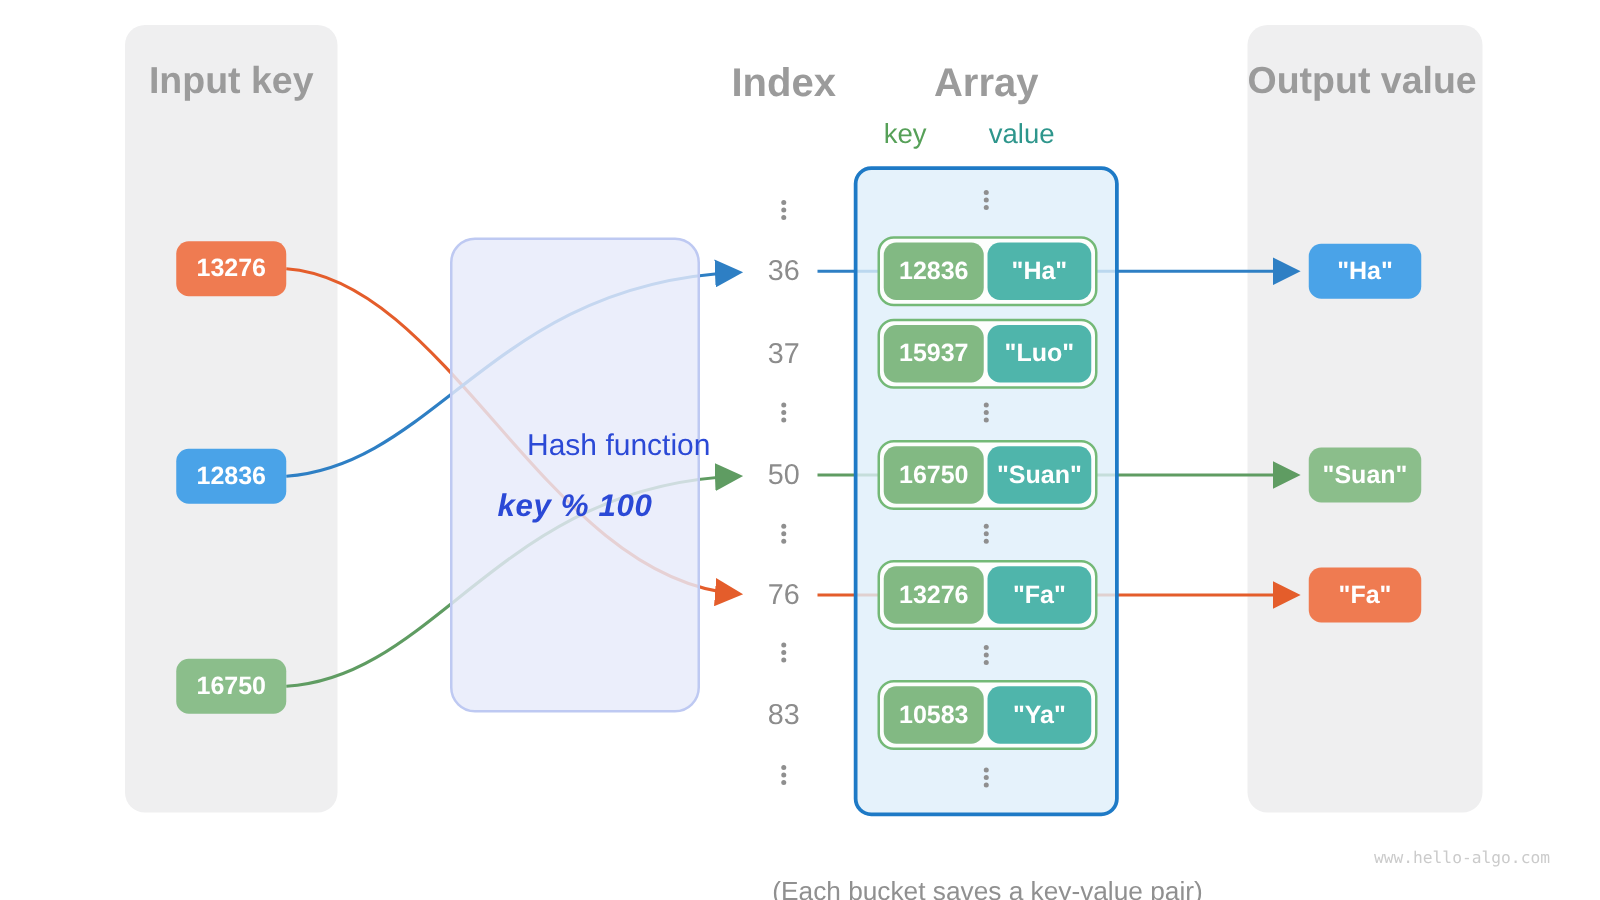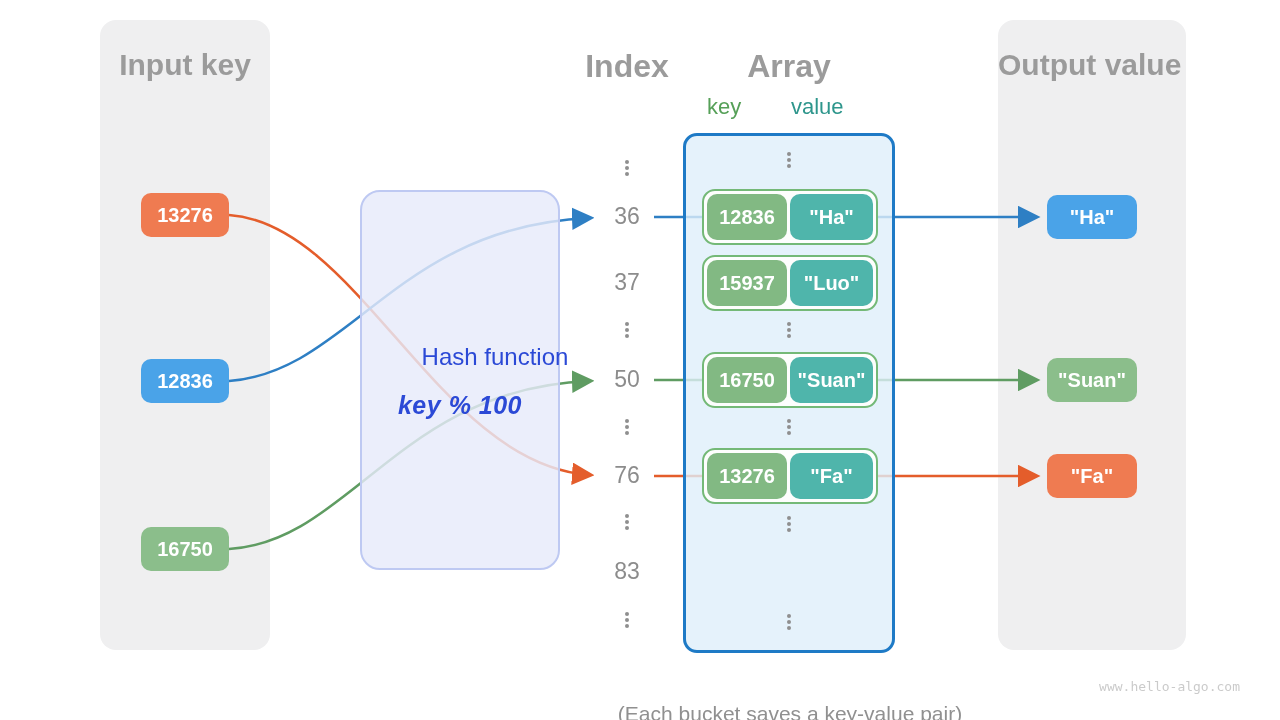--- a/index.html
+++ b/index.html
@@ -160,20 +160,24 @@
     <div class="pill pill-value">"Luo"</div>
   </div>
   <div class="bucket" style="top:352px;">
     <div class="pill pill-key">16750</div>
     <div class="pill pill-value">"Suan"</div>
   </div>
   <div class="bucket" style="top:448px;">
     <div class="pill pill-key">13276</div>
     <div class="pill pill-value">"Fa"</div>
   </div>
+  <div class="bucket" style="top:544px;">
+    <div class="pill pill-key">10583</div>
+    <div class="pill pill-value">"Ya"</div>
+  </div>
 
   <div class="cbox bg-blue" style="left:1047px;top:195px;width:90px;height:44px;">"Ha"</div>
   <div class="cbox bg-green" style="left:1047px;top:358px;width:90px;height:44px;">"Suan"</div>
   <div class="cbox bg-orange" style="left:1047px;top:454px;width:90px;height:44px;">"Fa"</div>
 
   <div class="caption">(Each bucket saves a key-value pair)</div>
   <div class="watermark">www.hello-algo.com</div>
 
 </div>
 

